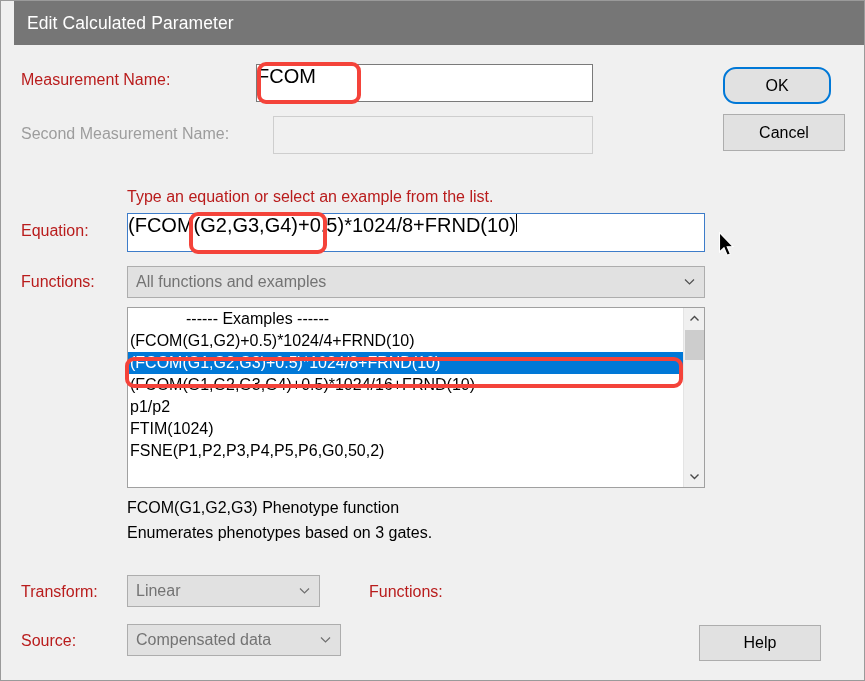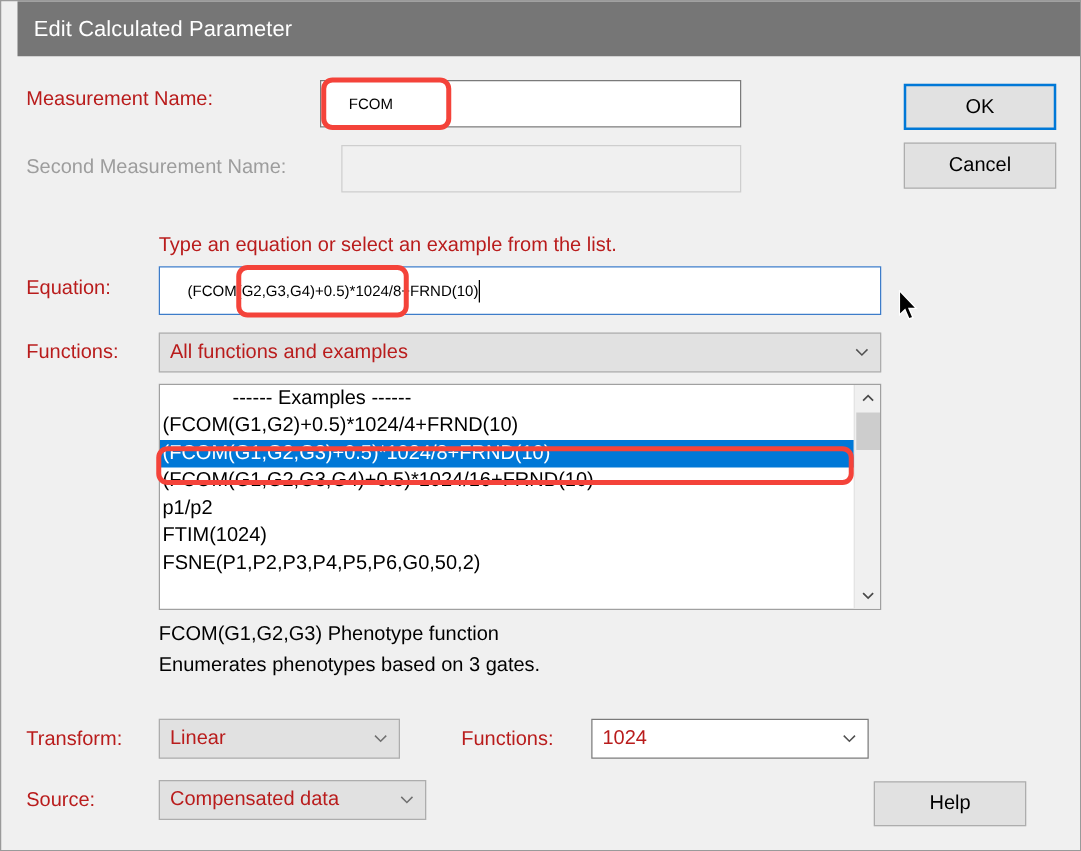--- a/index.html
+++ b/index.html
@@ -44,25 +44,25 @@
     color: #b91c1c;
     white-space: nowrap;
   }
   .lbl.disabled { color: #9d9d9d; }
 
   
   .textbox {
     position: absolute;
     background: #ffffff;
     border: 1px solid #7a7a7a;
-    font-size: 12px;
+    font-size: 20px;
     color: #000;
     display: flex;
-    align-items: center;
-    padding-left: 22px;
+    align-items: flex-start;
+    padding-left: 0;
     overflow: hidden;
     white-space: nowrap;
   }
   .textbox.disabled {
     background: #f0f0f0;
     border: 1px solid #cecece;
   }
   .textbox.focused {
     border: 1px solid #3d7cc9;
   }
@@ -74,21 +74,21 @@
     margin-left: 0px;
     vertical-align: middle;
   }
 
   
   .combo {
     position: absolute;
     background: #e1e1e1;
     border: 1px solid #adadad;
     font-size: 16px;
-    color: #b91c1c;
+    color: #737373;
     display: flex;
     align-items: center;
     padding-left: 8px;
     white-space: nowrap;
   }
   .combo.white {
     background: #ffffff;
     border: 1px solid #7a7a7a;
   }
   .combo .chev {
@@ -268,40 +268,32 @@
   <div class="combo" style="left:126px; top:574px; width:193px; height:32px;">
     <span>Linear</span>
     <span class="chev">
       <svg viewBox="0 0 11 11" width="11" height="11">
           <polyline points="1,3.5 5.5,8 10,3.5" fill="none" stroke="#707070" stroke-width="1.2"></polyline>
         </svg>
     </span>
   </div>
 
   <div class="lbl" style="left:368px; top:582px;">Functions:</div>
-  <div class="combo white" style="left:472px; top:574px; width:222px; height:32px;">
-    <span>1024</span>
-    <span class="chev">
-      <svg viewBox="0 0 11 11" width="11" height="11">
-          <polyline points="1,3.5 5.5,8 10,3.5" fill="none" stroke="#505050" stroke-width="1.2"></polyline>
-        </svg>
-    </span>
-  </div>
 
   <div class="lbl" style="left:20px; top:631px;">Source:</div>
   <div class="combo" style="left:126px; top:623px; width:214px; height:32px;">
     <span>Compensated data</span>
     <span class="chev">
       <svg viewBox="0 0 11 11" width="11" height="11">
           <polyline points="1,3.5 5.5,8 10,3.5" fill="none" stroke="#707070" stroke-width="1.2"></polyline>
         </svg>
     </span>
   </div>
 
-  <div class="btn default" style="left:722px; top:66px; width:122px; height:37px;">
+  <div class="btn default" style="left:722px; top:66px; width:108px; height:37px;border-radius:13px;">
     <span>OK</span>
   </div>
 
   <div class="btn" style="left:722px; top:113px; width:122px; height:37px;">
     <span>Cancel</span>
   </div>
 
   <div class="btn" style="left:698px; top:624px; width:122px; height:36px;">
     <span>Help</span>
   </div>

